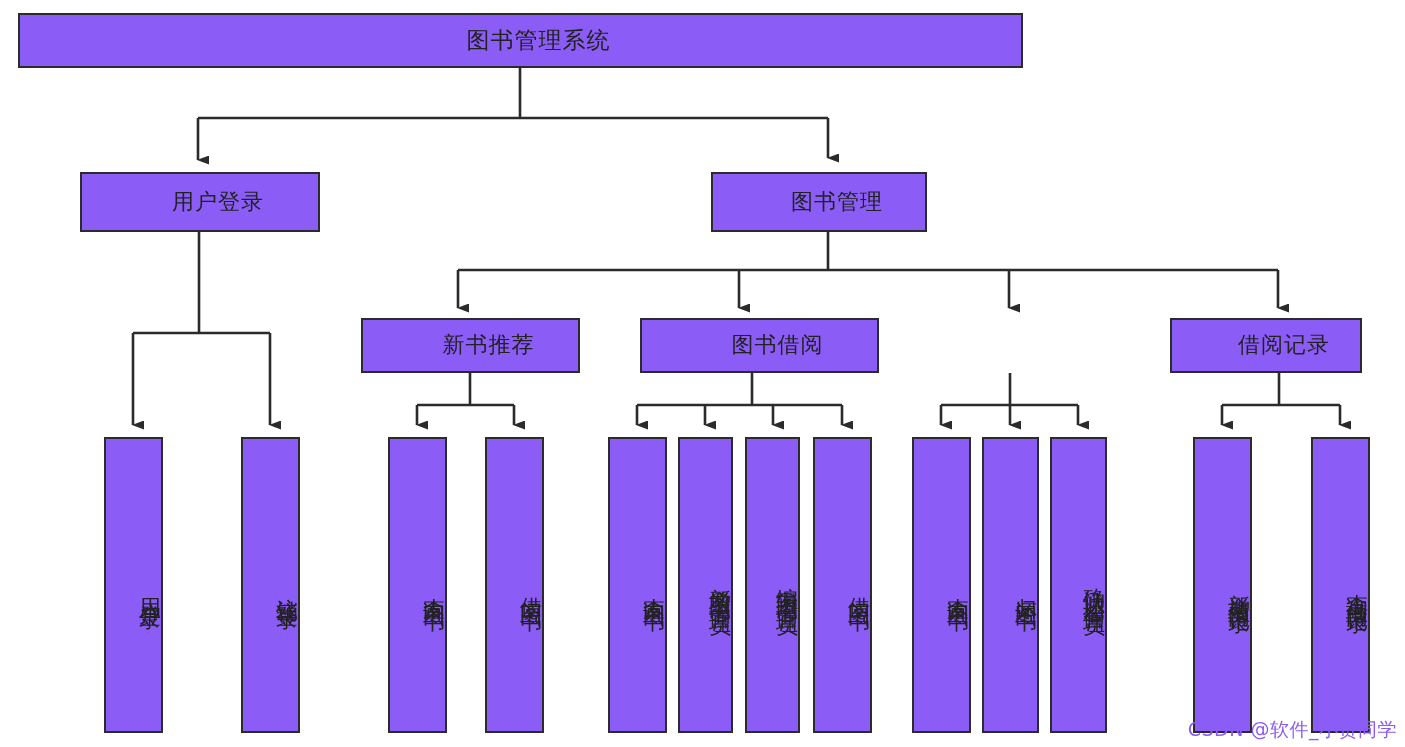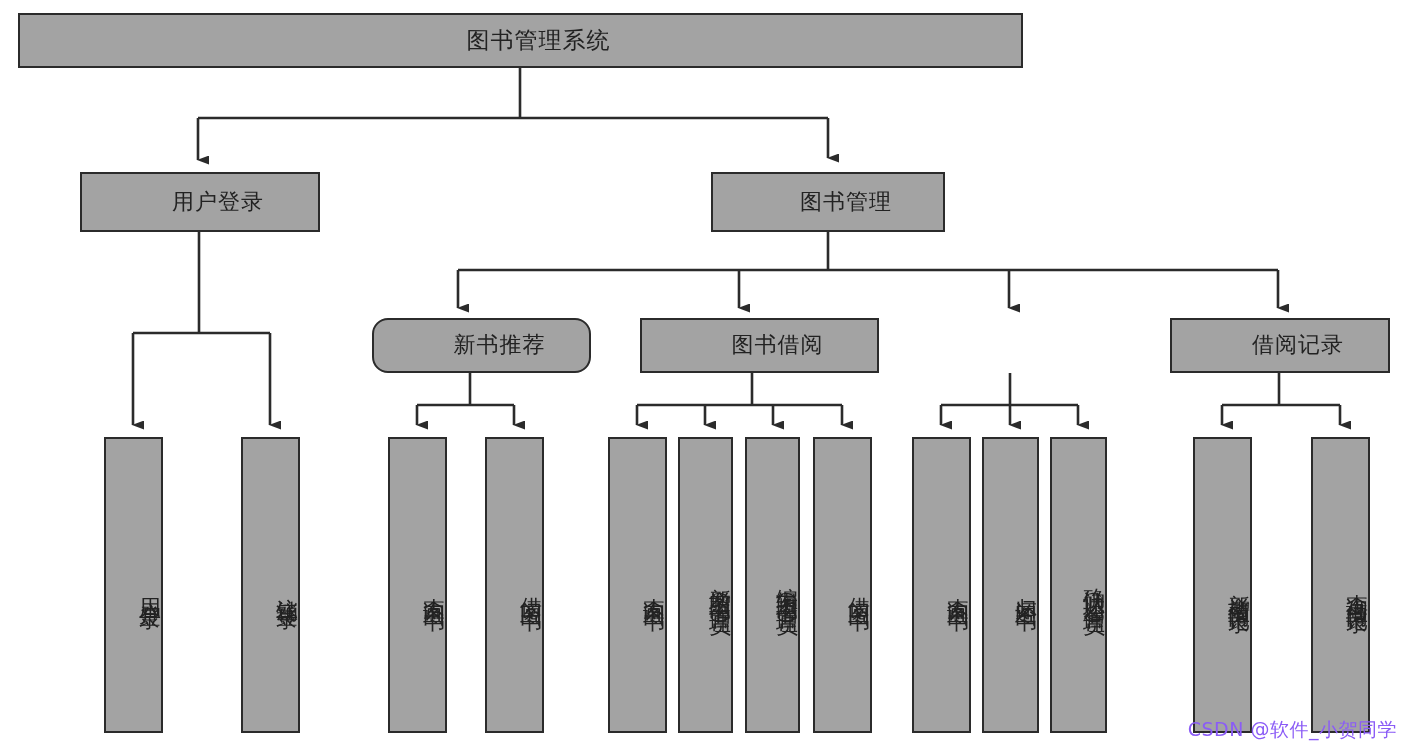--- a/index.html
+++ b/index.html
@@ -9,21 +9,21 @@
     background:#ffffff;
     font-family:"DejaVu Sans","Liberation Sans",sans-serif;
     overflow:hidden;
   }
   #stage{position:relative;width:1405px;height:747px;}
   svg.wires{position:absolute;left:0;top:0;width:1405px;height:747px;pointer-events:none;}
 
   .node{
     position:absolute;
     box-sizing:border-box;
-    background:#a3a3a3;
+    background:#8b5cf6;
     border:2px solid #2b2b2b;
     display:flex;
     align-items:center;
     justify-content:center;
     color:#222;
     letter-spacing:1px;
     padding-left:36px;
   }
   .node.h{
     font-size:22px;
@@ -105,31 +105,31 @@
     </g>
   </svg>
 
   <div class="node h root" style="left:18px;top:13px;width:1005px;height:55px;">
     <span>图书管理系统</span>
   </div>
 
   <div class="node h" style="left:80px;top:172px;width:240px;height:60px;">
     <span>用户登录</span>
   </div>
-  <div class="node h" style="left:711px;top:172px;width:234px;height:60px;">
+  <div class="node h" style="left:711px;top:172px;width:216px;height:60px;">
     <span>图书管理</span>
   </div>
 
-  <div class="node h" style="left:372px;top:318px;width:219px;height:55px;border-radius:16px;">
+  <div class="node h" style="left:361px;top:318px;width:219px;height:55px;">
     <span>新书推荐</span>
   </div>
   <div class="node h" style="left:640px;top:318px;width:239px;height:55px;">
     <span>图书借阅</span>
   </div>
-  <div class="node h" style="left:1170px;top:318px;width:220px;height:55px;">
+  <div class="node h" style="left:1170px;top:318px;width:192px;height:55px;">
     <span>借阅记录</span>
   </div>
 
   <div class="node v" style="left:104px;top:437px;width:59px;height:296px;">
     <span>用户登录</span>
   </div>
   <div class="node v" style="left:241px;top:437px;width:59px;height:296px;">
     <span>注销登录</span>
   </div>
 

